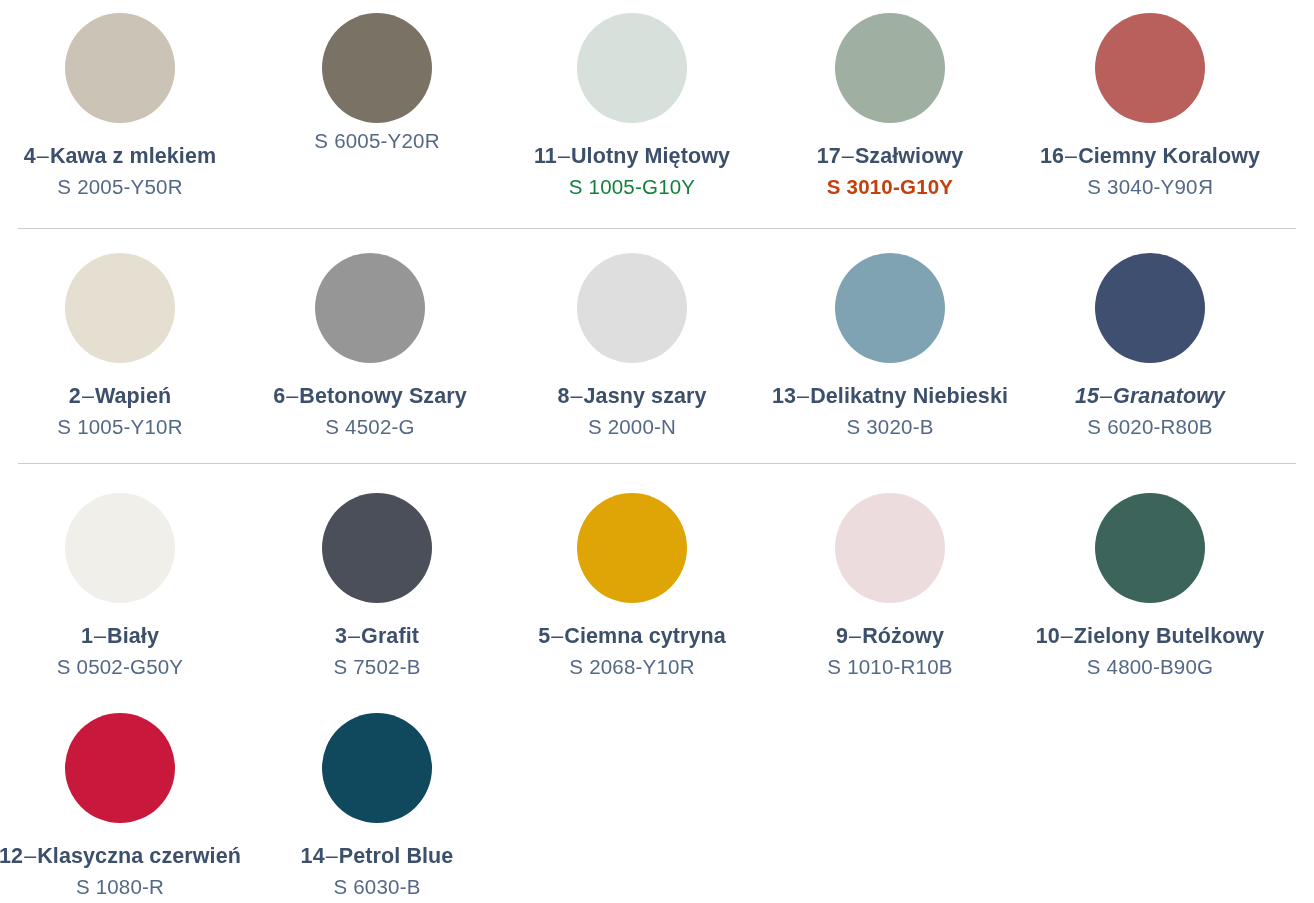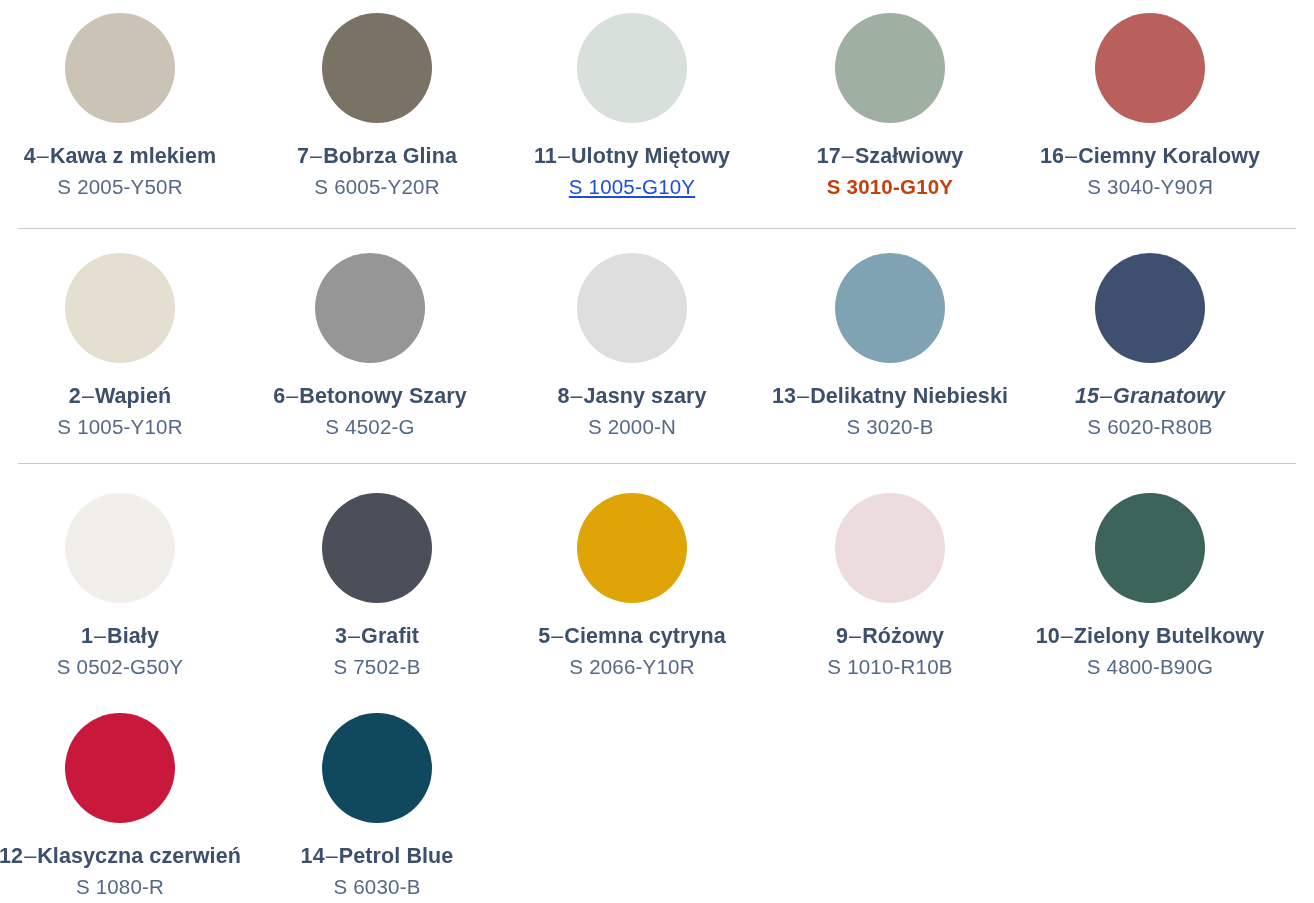--- a/index.html
+++ b/index.html
@@ -89,27 +89,26 @@
 <div class="palette" id="palette-root">
     <div class="row-divider" style="top: 228px; background: rgb(201, 204, 210);"></div>
     <div class="row-divider" style="top: 463px; background: rgb(201, 204, 210);"></div>
     <div class="swatch" style="left: -5px; top: 13px;">
       <div class="chip" style="width: 110px; height: 110px; background: rgb(203, 195, 181);"></div>
       <div class="swatch-label" style="color: rgb(60, 79, 107);"><span class="num">4</span><span class="dash">–</span><span class="nm">Kawa z mlekiem</span></div>
       <div class="swatch-code" style="color: rgb(85, 105, 134);">S 2005-Y50R</div>
     </div>
     <div class="swatch" style="left: 252px; top: 13px;">
       <div class="chip" style="width: 110px; height: 110px; background: rgb(122, 114, 100);"></div>
-      <div class="swatch-label" style="color: rgb(60, 79, 107);"><span class="num">7</span><span class="dash">–</span><span class="nm">Bobrza Glina</span></div>
       <div class="swatch-code" style="color: rgb(85, 105, 134);">S 6005-Y20R</div>
     </div>
     <div class="swatch" style="left: 507px; top: 13px;">
       <div class="chip" style="width: 110px; height: 110px; background: rgb(215, 224, 218);"></div>
       <div class="swatch-label" style="color: rgb(60, 79, 107);"><span class="num">11</span><span class="dash">–</span><span class="nm">Ulotny Miętowy</span></div>
-      <div class="swatch-code" style="color: #1d4ed8; text-decoration: underline;">S 1005-G10Y</div>
+      <div class="swatch-code" style="color: #15803d;">S 1005-G10Y</div>
     </div>
     <div class="swatch" style="left: 765px; top: 13px;">
       <div class="chip" style="width: 110px; height: 110px; background: rgb(159, 175, 161);"></div>
       <div class="swatch-label" style="color: rgb(60, 79, 107);"><span class="num">17</span><span class="dash">–</span><span class="nm">Szałwiowy</span></div>
       <div class="swatch-code" style="color: #c2410c; font-weight: bold;">S 3010-G10Y</div>
     </div>
     <div class="swatch" style="left: 1025px; top: 13px;">
       <div class="chip" style="width: 110px; height: 110px; background: rgb(185, 96, 92);"></div>
       <div class="swatch-label" style="color: rgb(60, 79, 107);"><span class="num">16</span><span class="dash">–</span><span class="nm">Ciemny Koralowy</span></div>
       <div class="swatch-code" style="color: rgb(85, 105, 134);">S 3040-Y90<span class="glitch-r">R</span></div>
@@ -145,21 +144,21 @@
       <div class="swatch-code" style="color: rgb(85, 105, 134);">S 0502-G50Y</div>
     </div>
     <div class="swatch" style="left: 252px; top: 493px;">
       <div class="chip" style="width: 110px; height: 110px; background: rgb(75, 79, 89);"></div>
       <div class="swatch-label" style="color: rgb(60, 79, 107);"><span class="num">3</span><span class="dash">–</span><span class="nm">Grafit</span></div>
       <div class="swatch-code" style="color: rgb(85, 105, 134);">S 7502-B</div>
     </div>
     <div class="swatch" style="left: 507px; top: 493px;">
       <div class="chip" style="width: 110px; height: 110px; background: rgb(223, 165, 6);"></div>
       <div class="swatch-label" style="color: rgb(60, 79, 107);"><span class="num">5</span><span class="dash">–</span><span class="nm">Ciemna cytryna</span></div>
-      <div class="swatch-code" style="color: rgb(85, 105, 134);">S 2066-Y10R</div>
+      <div class="swatch-code" style="color: rgb(85, 105, 134);">S 2068-Y10R</div>
     </div>
     <div class="swatch" style="left: 765px; top: 493px;">
       <div class="chip" style="width: 110px; height: 110px; background: rgb(236, 220, 221);"></div>
       <div class="swatch-label" style="color: rgb(60, 79, 107);"><span class="num">9</span><span class="dash">–</span><span class="nm">Różowy</span></div>
       <div class="swatch-code" style="color: rgb(85, 105, 134);">S 1010-R10B</div>
     </div>
     <div class="swatch" style="left: 1025px; top: 493px;">
       <div class="chip" style="width: 110px; height: 110px; background: rgb(60, 100, 90);"></div>
       <div class="swatch-label" style="color: rgb(60, 79, 107);"><span class="num">10</span><span class="dash">–</span><span class="nm">Zielony Butelkowy</span></div>
       <div class="swatch-code" style="color: rgb(85, 105, 134);">S 4800-B90G</div>

